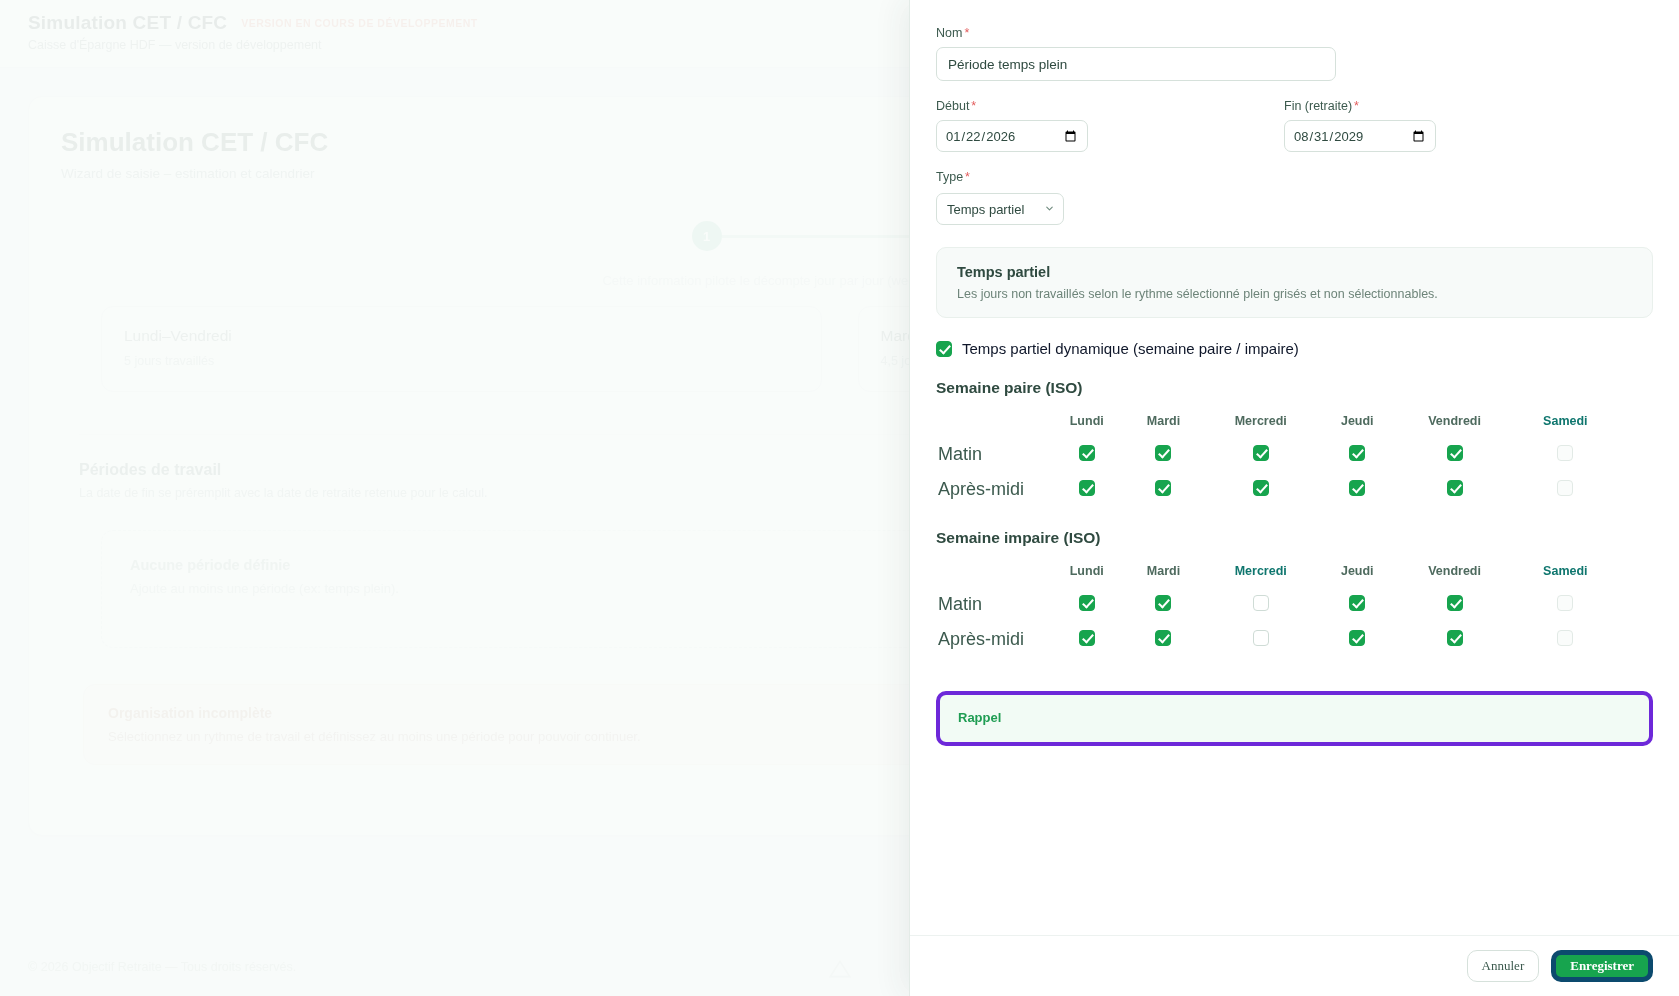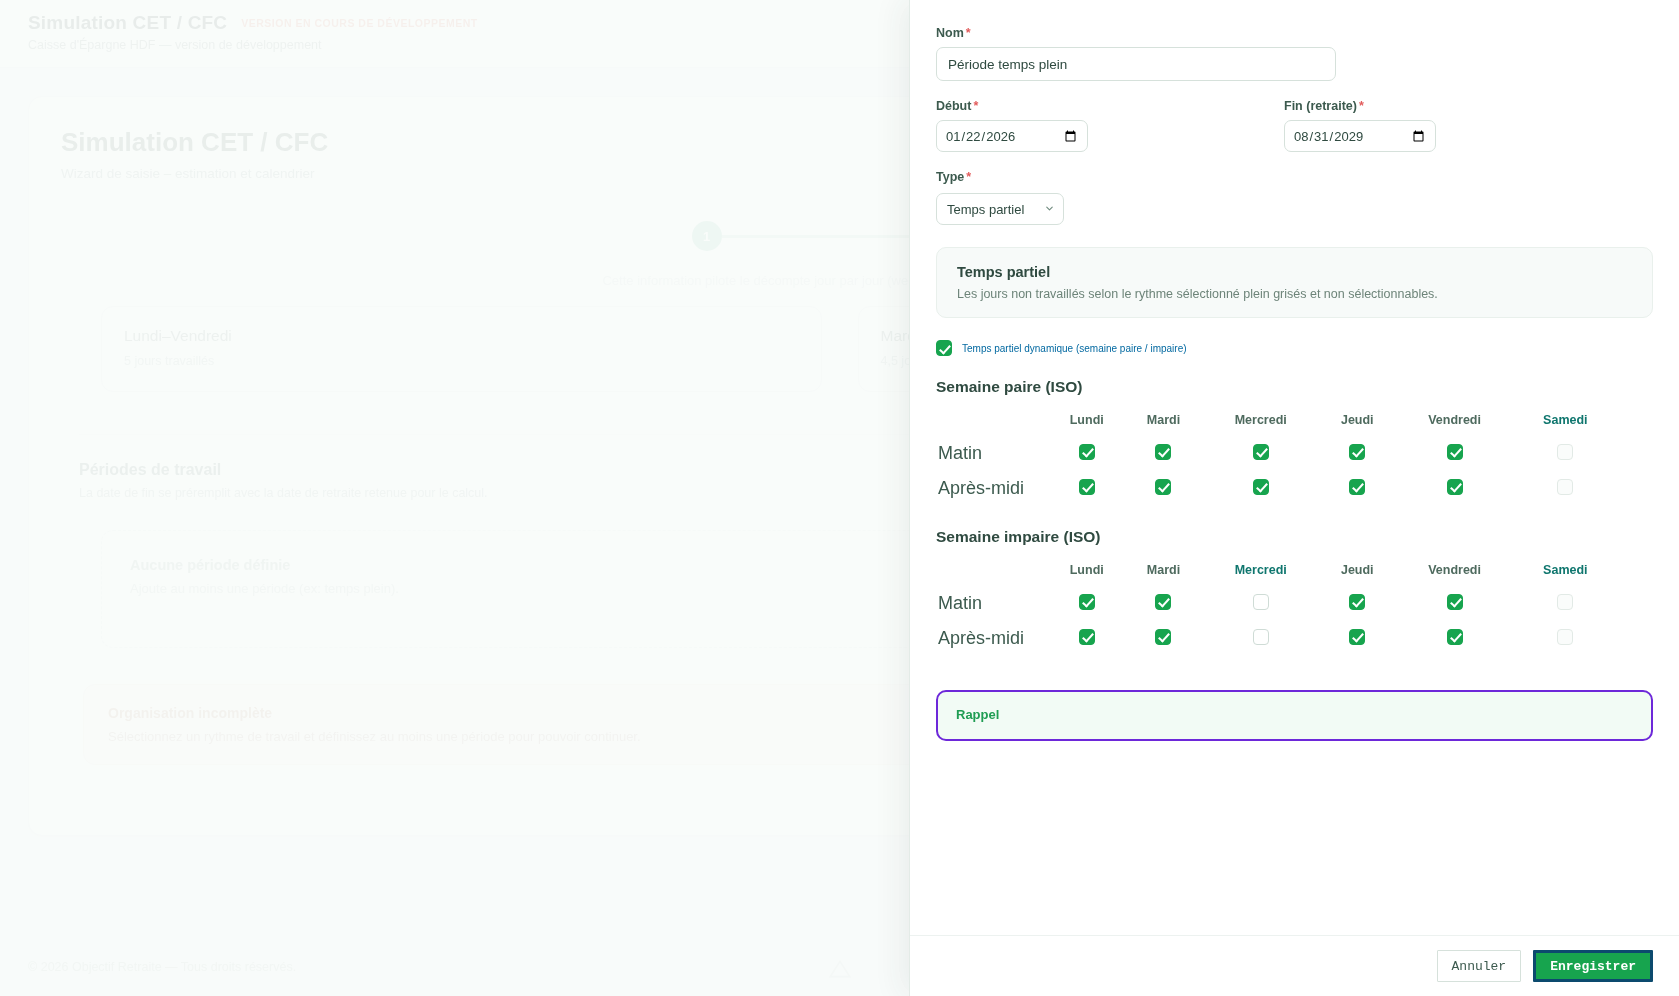--- a/index.html
+++ b/index.html
@@ -142,21 +142,21 @@
     background: none; border: none; cursor: pointer; padding: 0;
   }
 
   .drawer-body {
     flex: 1;
     overflow-y: auto;
     padding: 22px 26px 10px 26px;
   }
 
   .field-label {
-    font-size: 12.5px; font-weight: 700; color: #3c5a4e;
+    font-size: 12.5px; font-weight: 400; color: #3c5a4e;
     display: block; margin-bottom: 7px;
   }
   .req { color: #e25c5c; margin-left: 2px; }
 
   .text-input {
     width: 400px; height: 34px;
     border: 1px solid #d6e1db; border-radius: 7px;
     padding: 0 11px;
     font-size: 13.5px; color: #2f4a40;
     font-family: "Liberation Sans", sans-serif;
@@ -207,59 +207,59 @@
     display: inline-block; position: relative; flex: none;
   }
   .cb.on { background: #17a44e; border-color: #17a44e; }
   .cb.on::after {
     content: ""; position: absolute;
     left: 5px; top: 1.5px; width: 4px; height: 9px;
     border: solid #fff; border-width: 0 2px 2px 0;
     transform: rotate(42deg);
   }
   .cb.dim { background: #fafcfb; border-color: #e2eae6; }
-  .check-label { font-size: 10px; color: #0369a1; }
+  .check-label { font-size: 15px; color: #0f172a; }
 
   .week-title { font-size: 15.5px; font-weight: 700; color: #2f4a40; margin: 22px 0 0 0; }
 
   table.grid { border-collapse: collapse; margin-top: 8px; width: 680px; }
   table.grid th {
     font-size: 12.5px; font-weight: 700; color: #4e6a5e;
     padding: 9px 0; text-align: center;
   }
   table.grid th.dayoff { color: #0f766e; }
   table.grid th.rowlab { width: 112px; text-align: left; padding-left: 2px; }
   table.grid td { padding: 7px 0; text-align: center; }
   table.grid td.rowlab {
     font-size: 18px; color: #3c5a4e; text-align: left; padding-left: 2px; font-weight: 400;
   }
 
   .reminder {
     margin-top: 34px;
     background: #f2fbf5;
-    border: 2px solid #6d28d9;
+    border: 4px solid #6d28d9;
     border-radius: 10px;
     padding: 15px 18px 17px 18px;
   }
   .reminder-title { font-size: 13px; font-weight: 700; color: #1f9d53; }
   .reminder-text { font-size: 13px; color: #2c8d55; margin-top: 7px; line-height: 1.4; }
 
   .drawer-foot {
     border-top: 1px solid #edf2f0;
     padding: 14px 26px;
     display: flex; justify-content: flex-end; gap: 12px;
     background: #fff;
   }
   .btn {
-    height: 32px; border-radius: 1px;
-    font-size: 13px; font-family: Liberation Mono, monospace;
+    height: 32px; border-radius: 10px;
+    font-size: 13px; font-family: Liberation Serif, serif;
     cursor: pointer; padding: 0 14px;
   }
   .btn-secondary { background: #fff; border: 1px solid #d6e1db; color: #3c5a4e; }
-  .btn-primary { background: #17a44e; border: 3px solid #0c4a6e; color: #fff; font-weight: 600; }
+  .btn-primary { background: #17a44e; border: 5px solid #0c4a6e; color: #fff; font-weight: 600; }
 </style>
 </head>
 <body>
 
 <div id="app">
 
   <div class="bg-page">
     <div class="bg-dim-layer">
       <div class="topbar">
         <div class="topbar-title-row">

